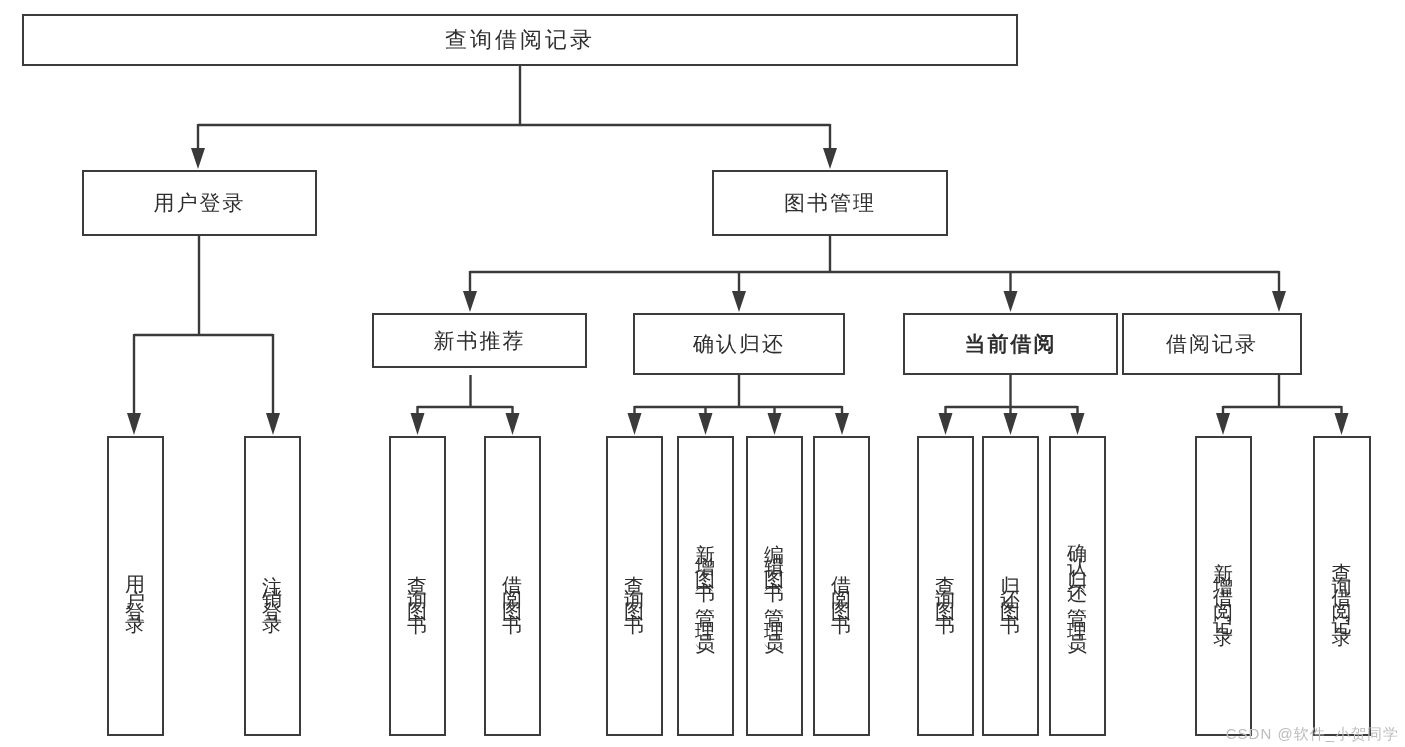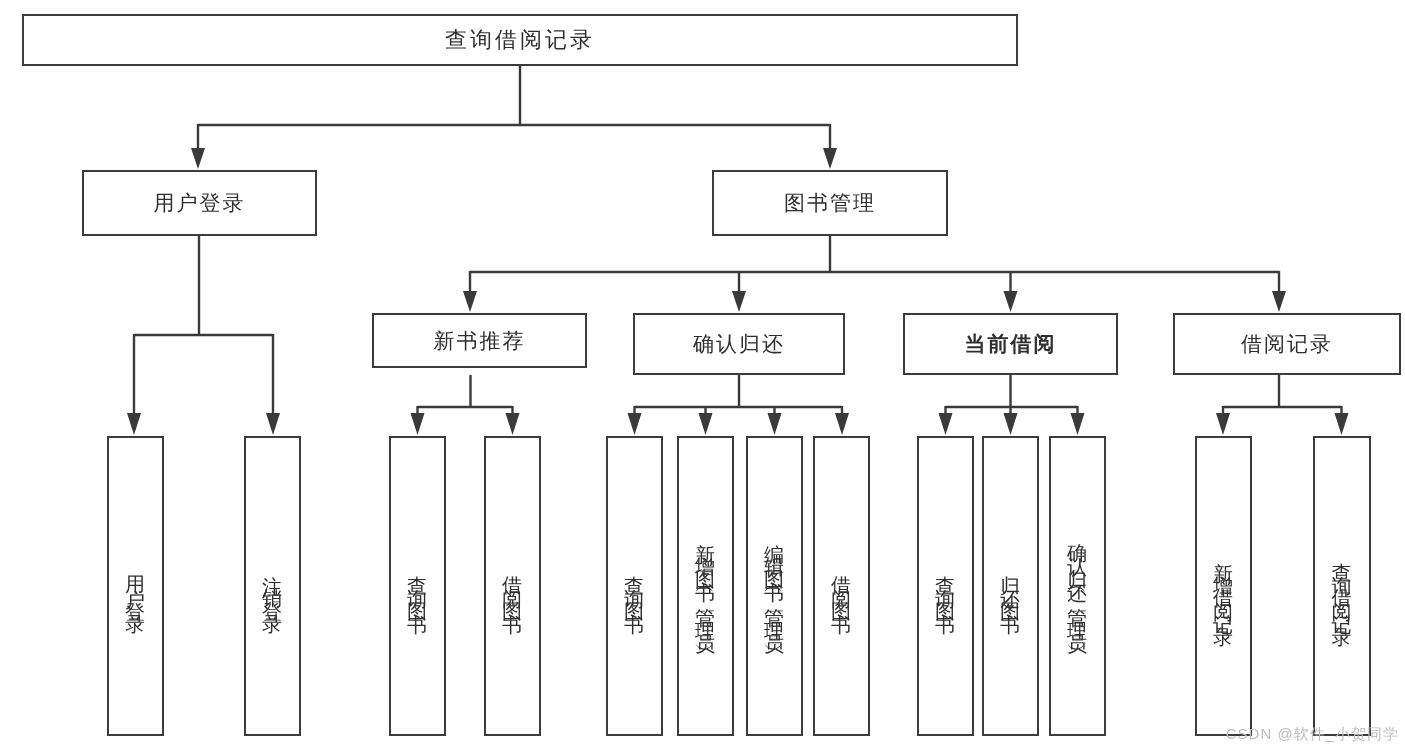--- a/index.html
+++ b/index.html
@@ -143,21 +143,21 @@
   </svg>
 
   <div class="box root-label" style="left:22px; top:14px; width:996px; height:52px;">查询借阅记录</div>
 
   <div class="box h-label" style="left:82px; top:170px; width:235px; height:66px;">用户登录</div>
   <div class="box h-label" style="left:712px; top:170px; width:236px; height:66px;">图书管理</div>
 
   <div class="box h-label" style="left:372px; top:313px; width:215px; height:55px;">新书推荐</div>
   <div class="box h-label" style="left:633px; top:313px; width:212px; height:62px;">确认归还</div>
   <div class="box h-label" style="left:903px; top:313px; width:215px; height:62px;font-weight:bold;">当前借阅</div>
-  <div class="box h-label" style="left:1173px; top:313px; width:228px; height:62px;">借阅记录</div>
+  <div class="box h-label" style="left:1122px; top:313px; width:180px; height:62px;">借阅记录</div>
 
   <div class="box leaf" style="left:107px; top:436px; width:57px; height:300px;">
     <span>用户登录</span>
   </div>
   <div class="box leaf" style="left:244px; top:436px; width:57px; height:300px;">
     <span>注销登录</span>
   </div>
 
   <div class="box leaf" style="left:389px; top:436px; width:57px; height:300px;">
     <span>查询图书</span>

